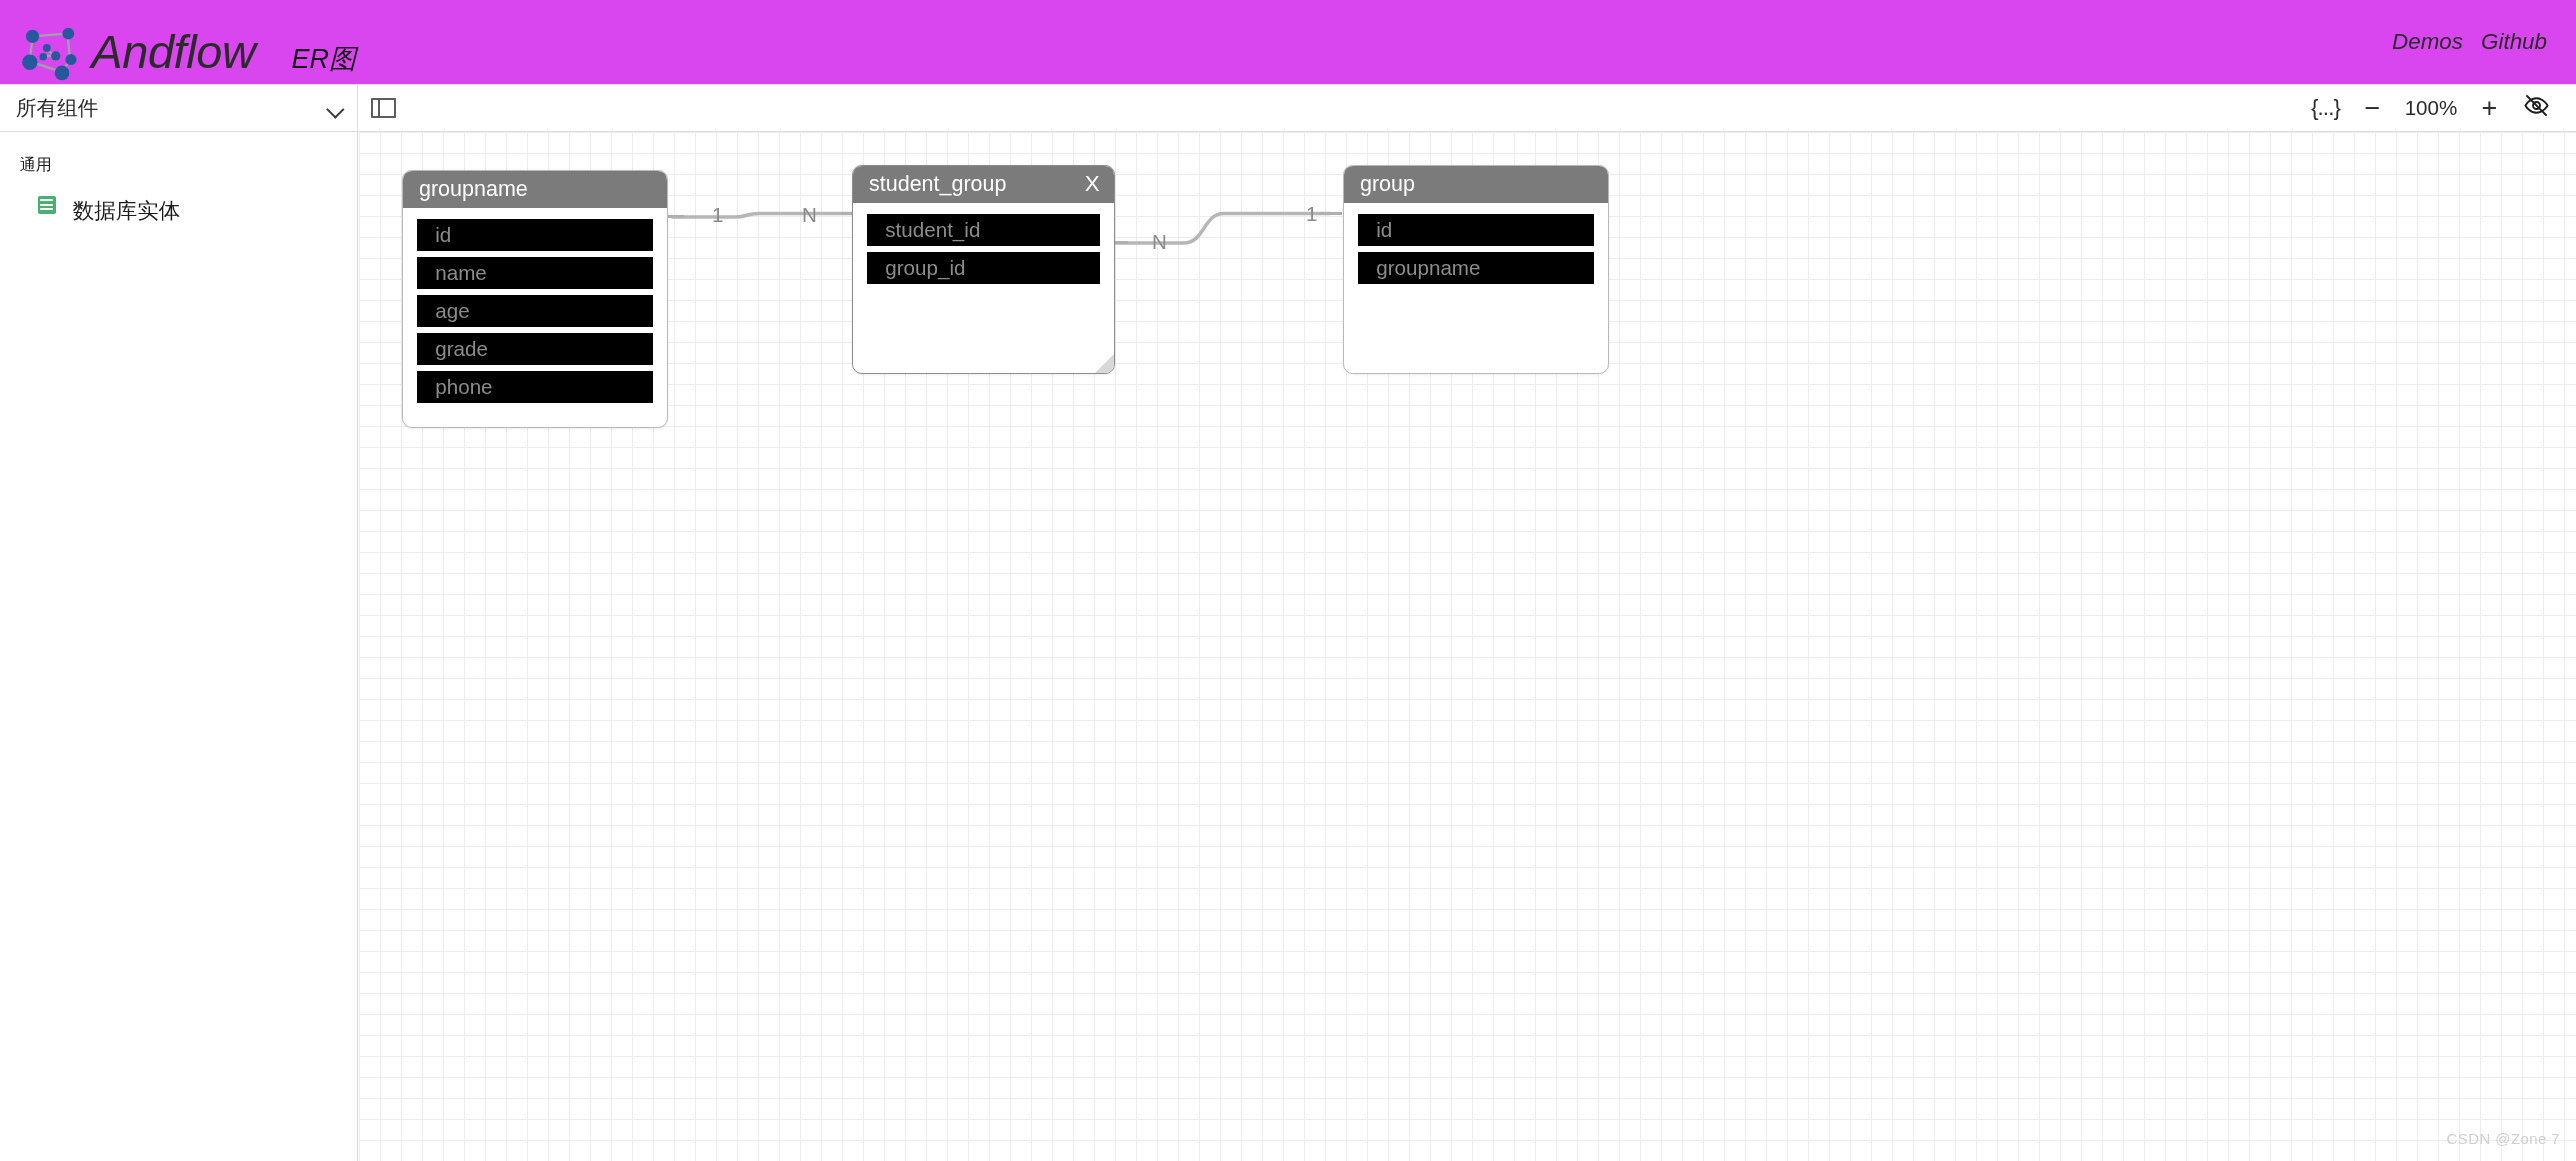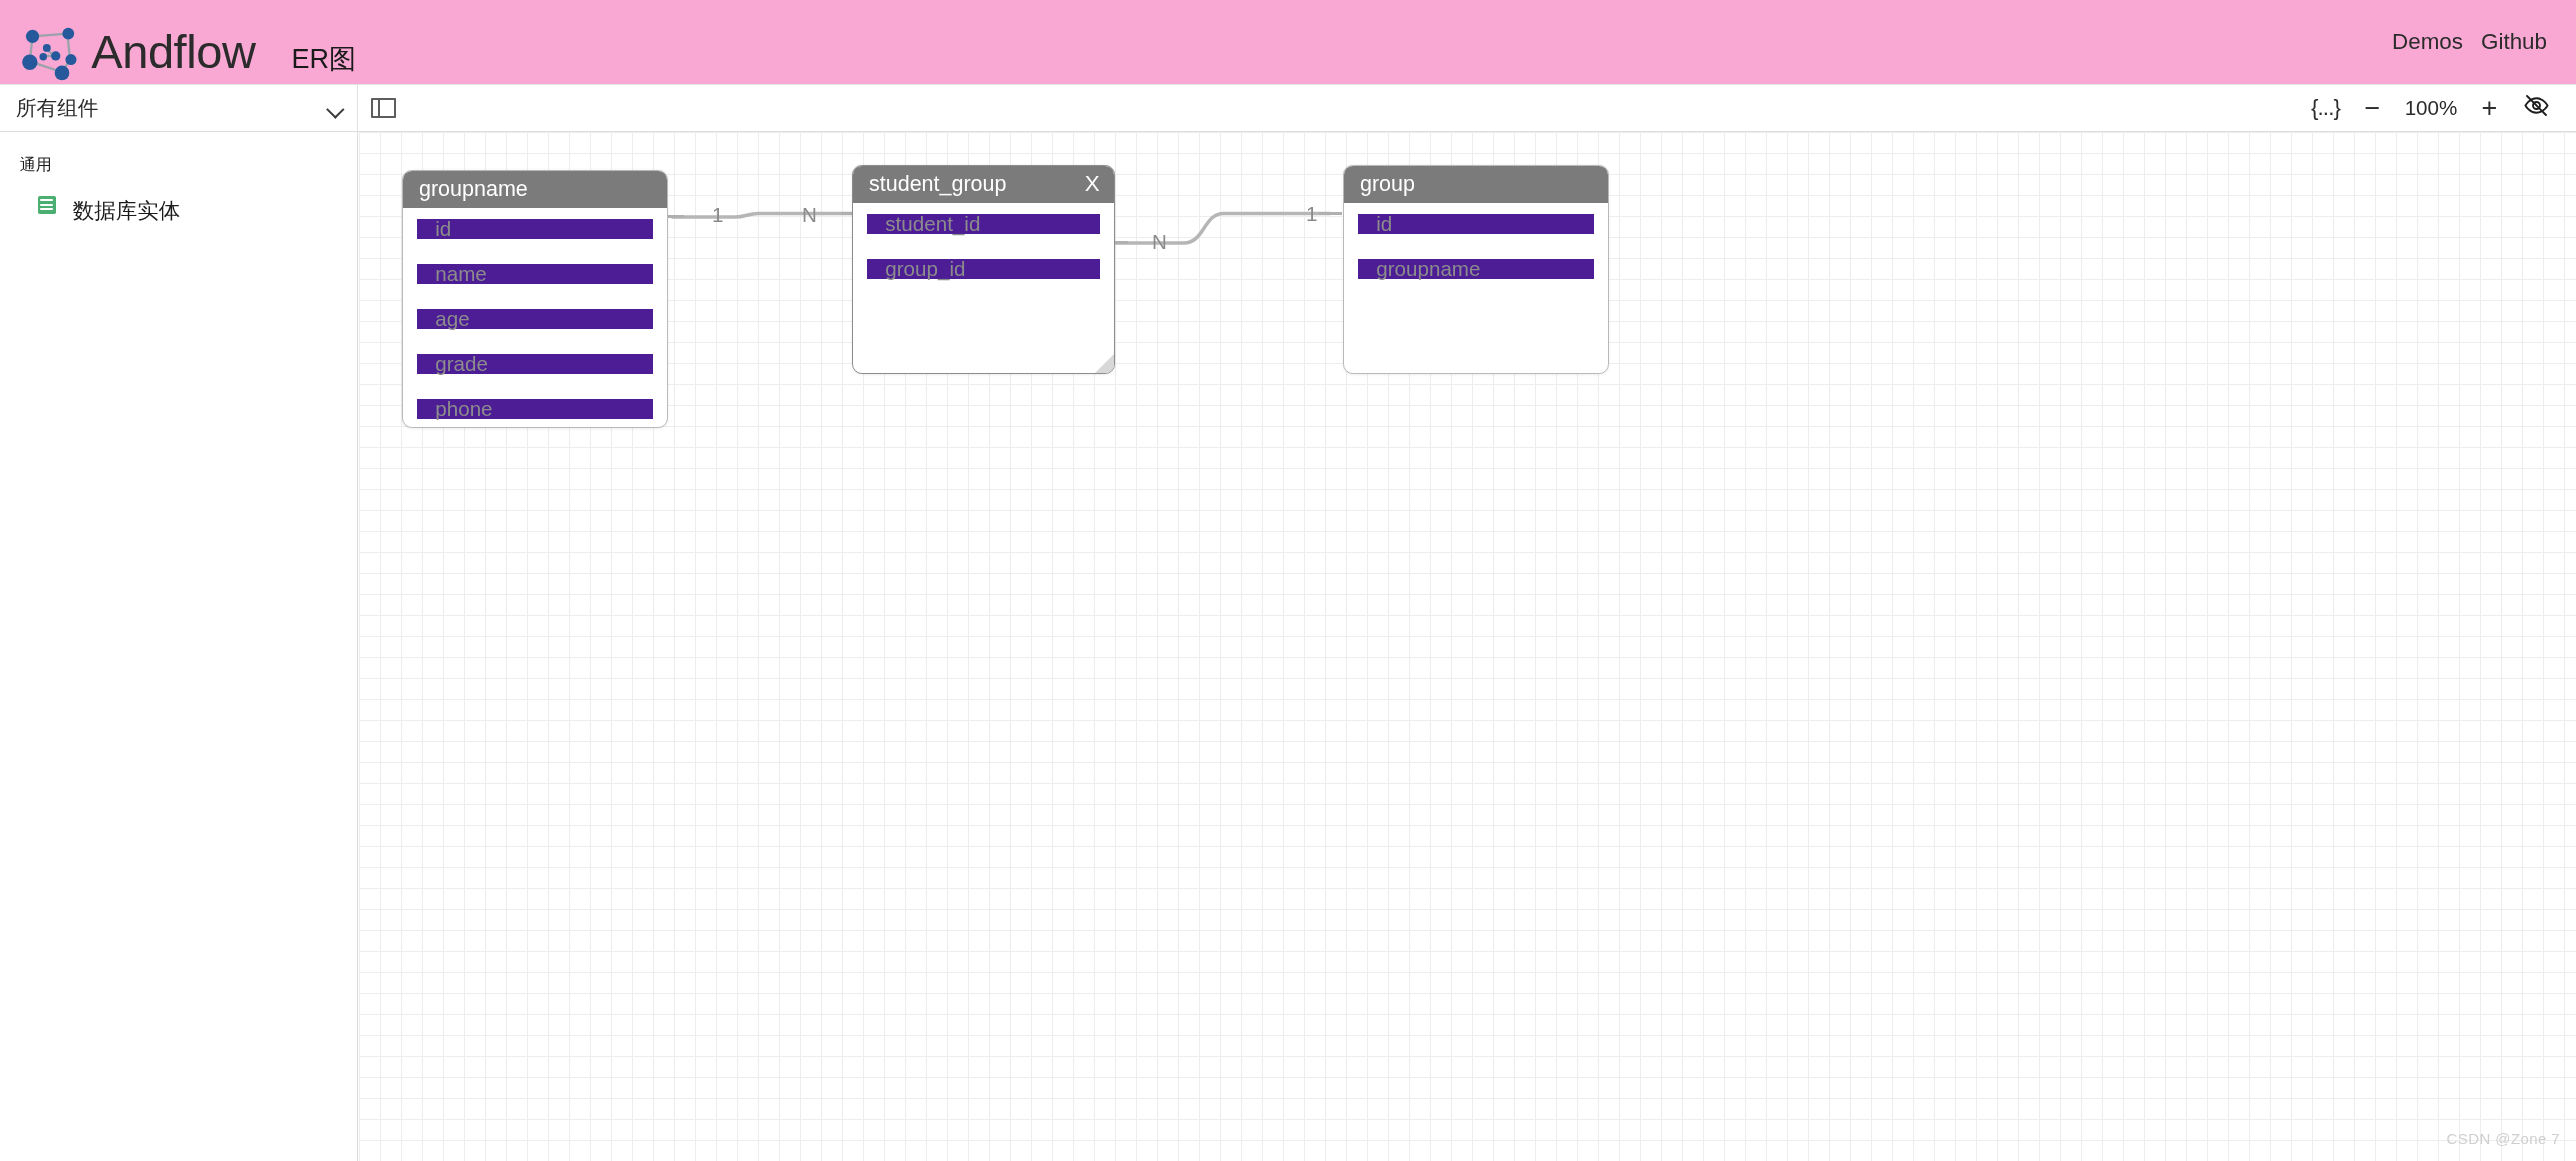--- a/index.html
+++ b/index.html
@@ -8,22 +8,22 @@
     width: 2576px; height: 1162px;
     overflow: hidden;
     background: #ffffff;
     font-family: "Liberation Sans", "DejaVu Sans", sans-serif;
   }
 
   
   .header {
     position: absolute; left: 0; top: 0;
     width: 2576px; height: 84px;
-    background: #f9a8d4;
-    display: flex; align-items: center;
+    background: #d946ef;
+    display: flex; align-items: center; font-style: italic;
   }
   .brand { display: flex; align-items: baseline; padding-left: 19.7px; }
   .logo-icon { width: 59px; height: 59px; flex: 0 0 59px; position: relative; top: 12.5px; }
   .brand-name {
     font-size: 47px; font-weight: 400; color: #2b2b2b;
     letter-spacing: -0.4px; margin-left: 12.5px; line-height: 1;
   }
   .brand-sub {
     font-size: 27px; color: #1a1a1a; margin-left: 36px; line-height: 1;
   }
@@ -139,23 +139,23 @@
     display: flex; align-items: center;
     padding: 0 14.3px 0 16px;
   }
   .node-title { font-size: 21.5px; color: #ffffff; line-height: 1; }
   .node-close {
     margin-left: auto; font-size: 22.4px; color: #ffffff;
     cursor: pointer; line-height: 1; font-weight: 500;
   }
   .node-body { padding: 10.7px 14.3px 0 14.3px; }
   .field {
-    height: 20px; background: #4c1d95;
+    height: 32px; background: #000000;
     display: flex; align-items: center;
-    padding-left: 18px; margin-bottom: 25px;
+    padding-left: 18px; margin-bottom: 6px;
     font-size: 20.6px; color: #8c8c8c;
     position: relative; cursor: pointer;
   }
   .resize-handle {
     position: absolute; right: 0; bottom: 0;
     width: 0; height: 0;
     border-left: 19.7px solid transparent;
     border-bottom: 19.7px solid #d8d8d8;
     cursor: nwse-resize;
   }

